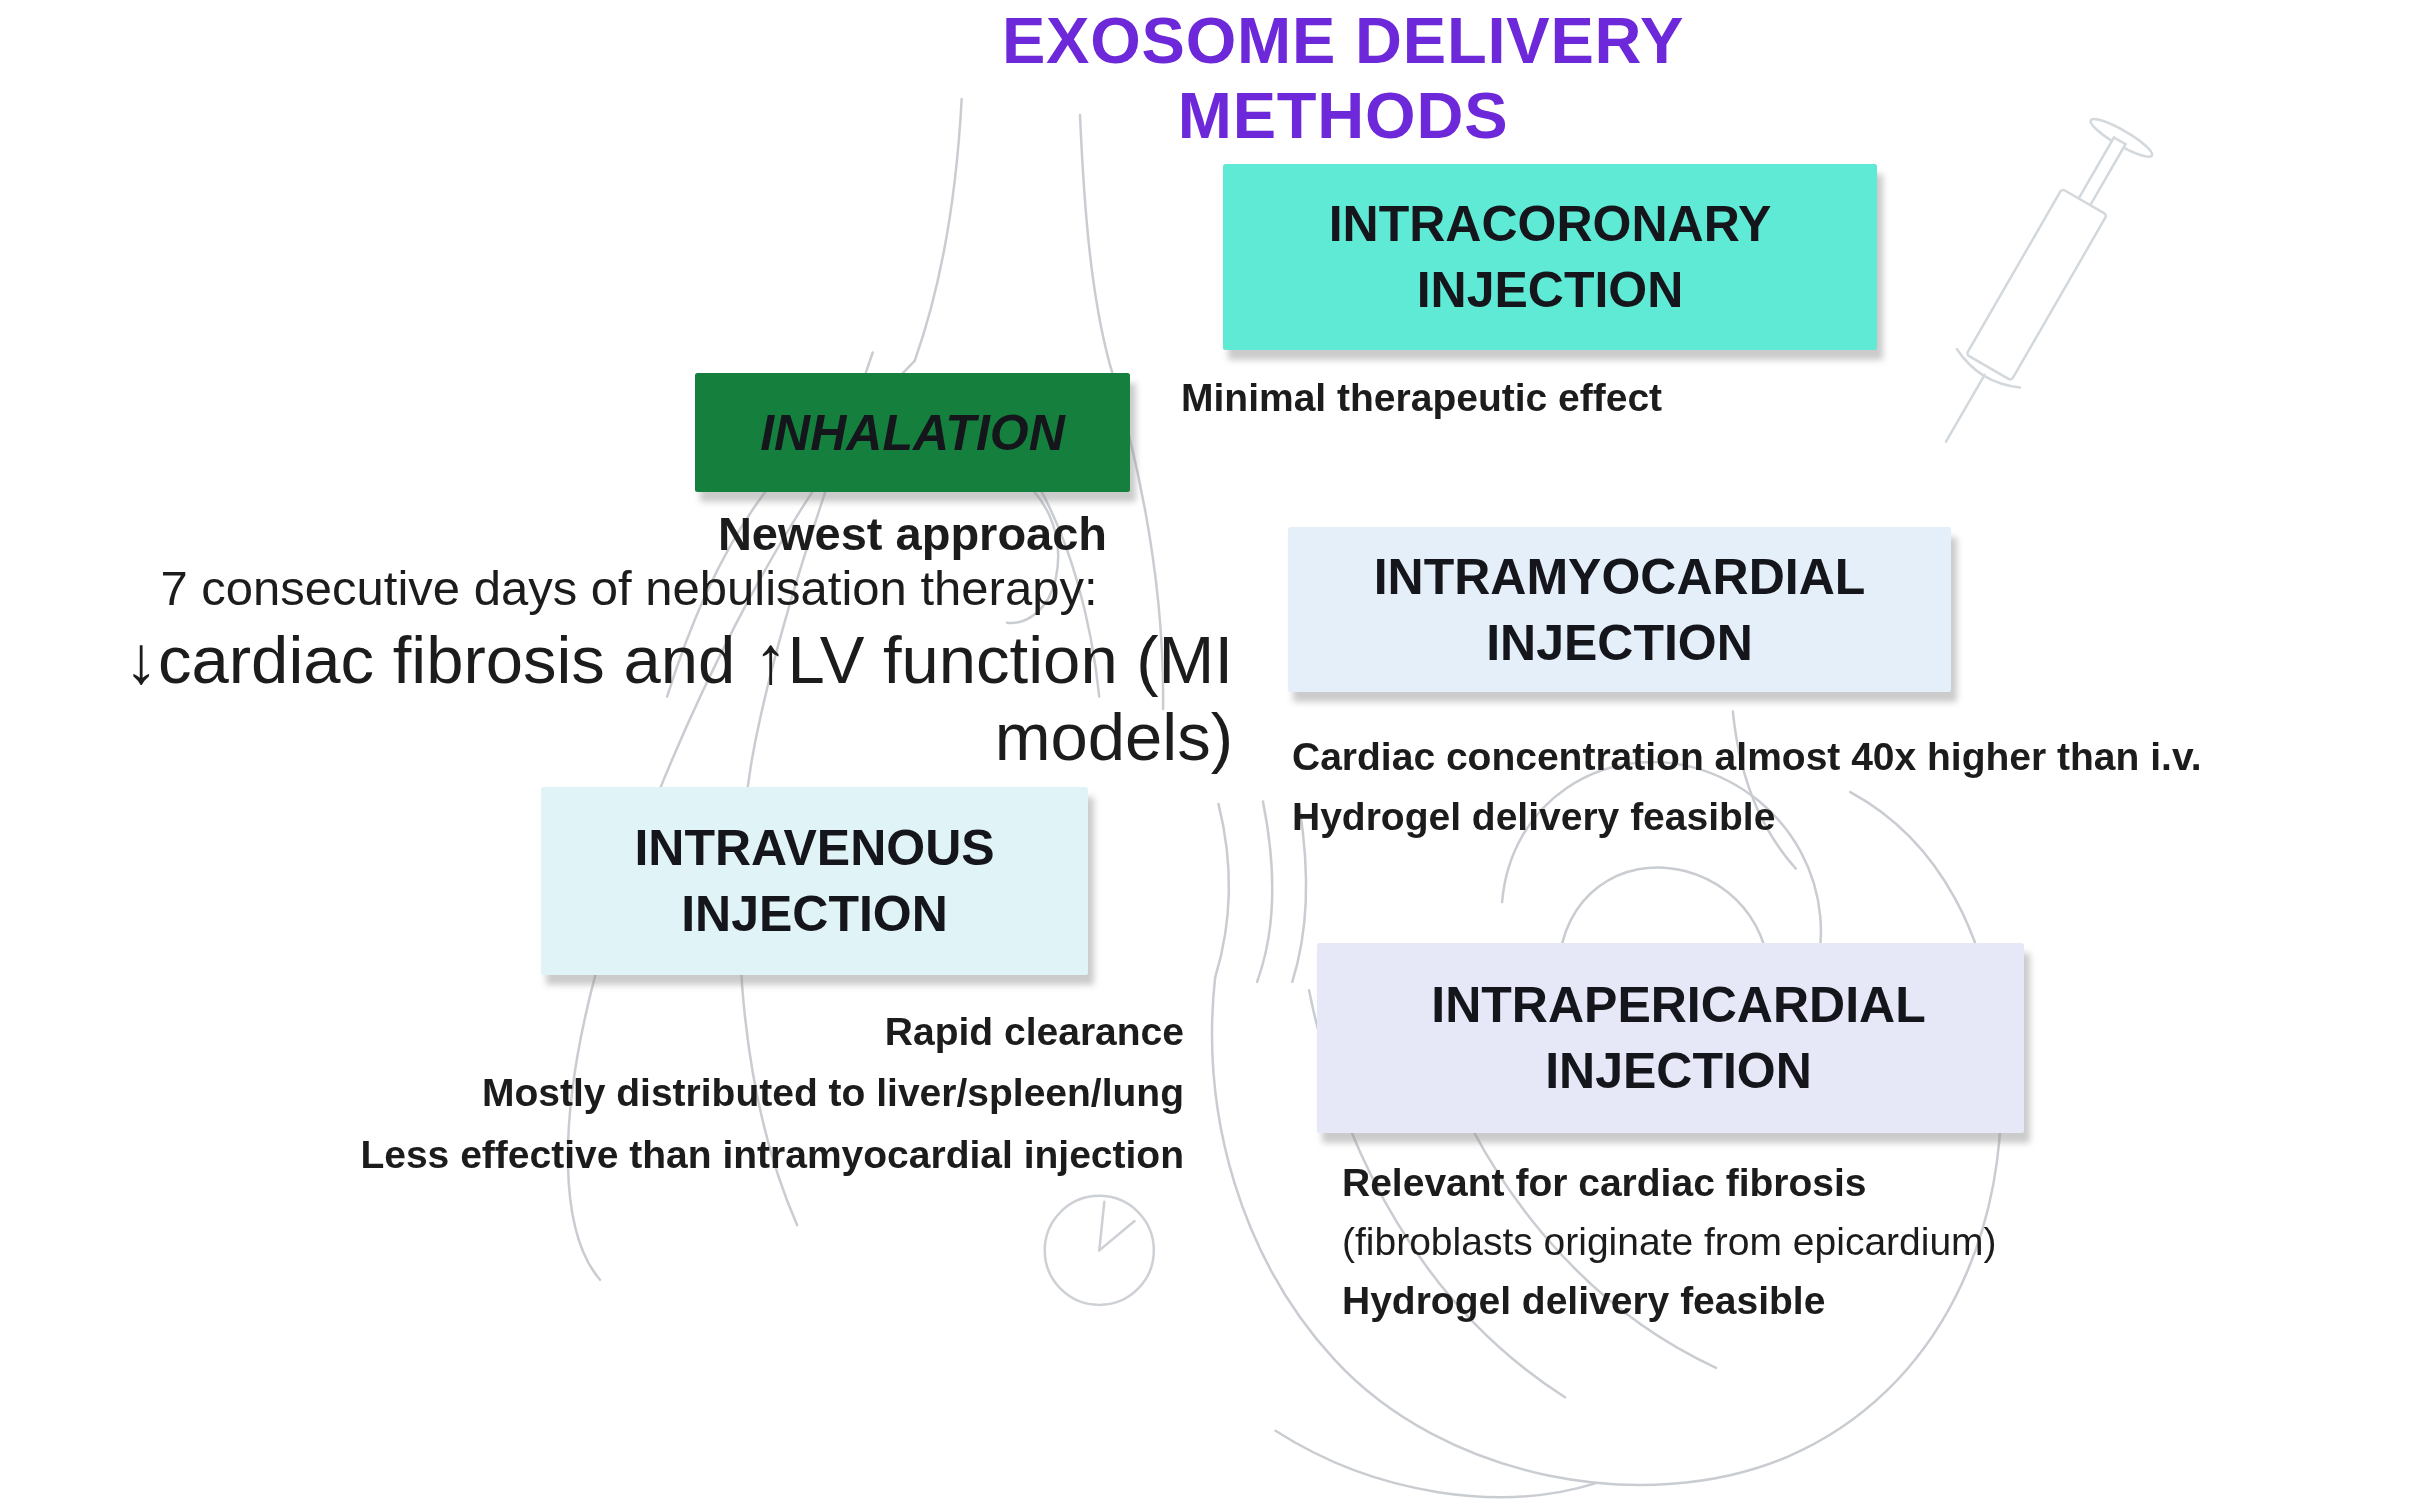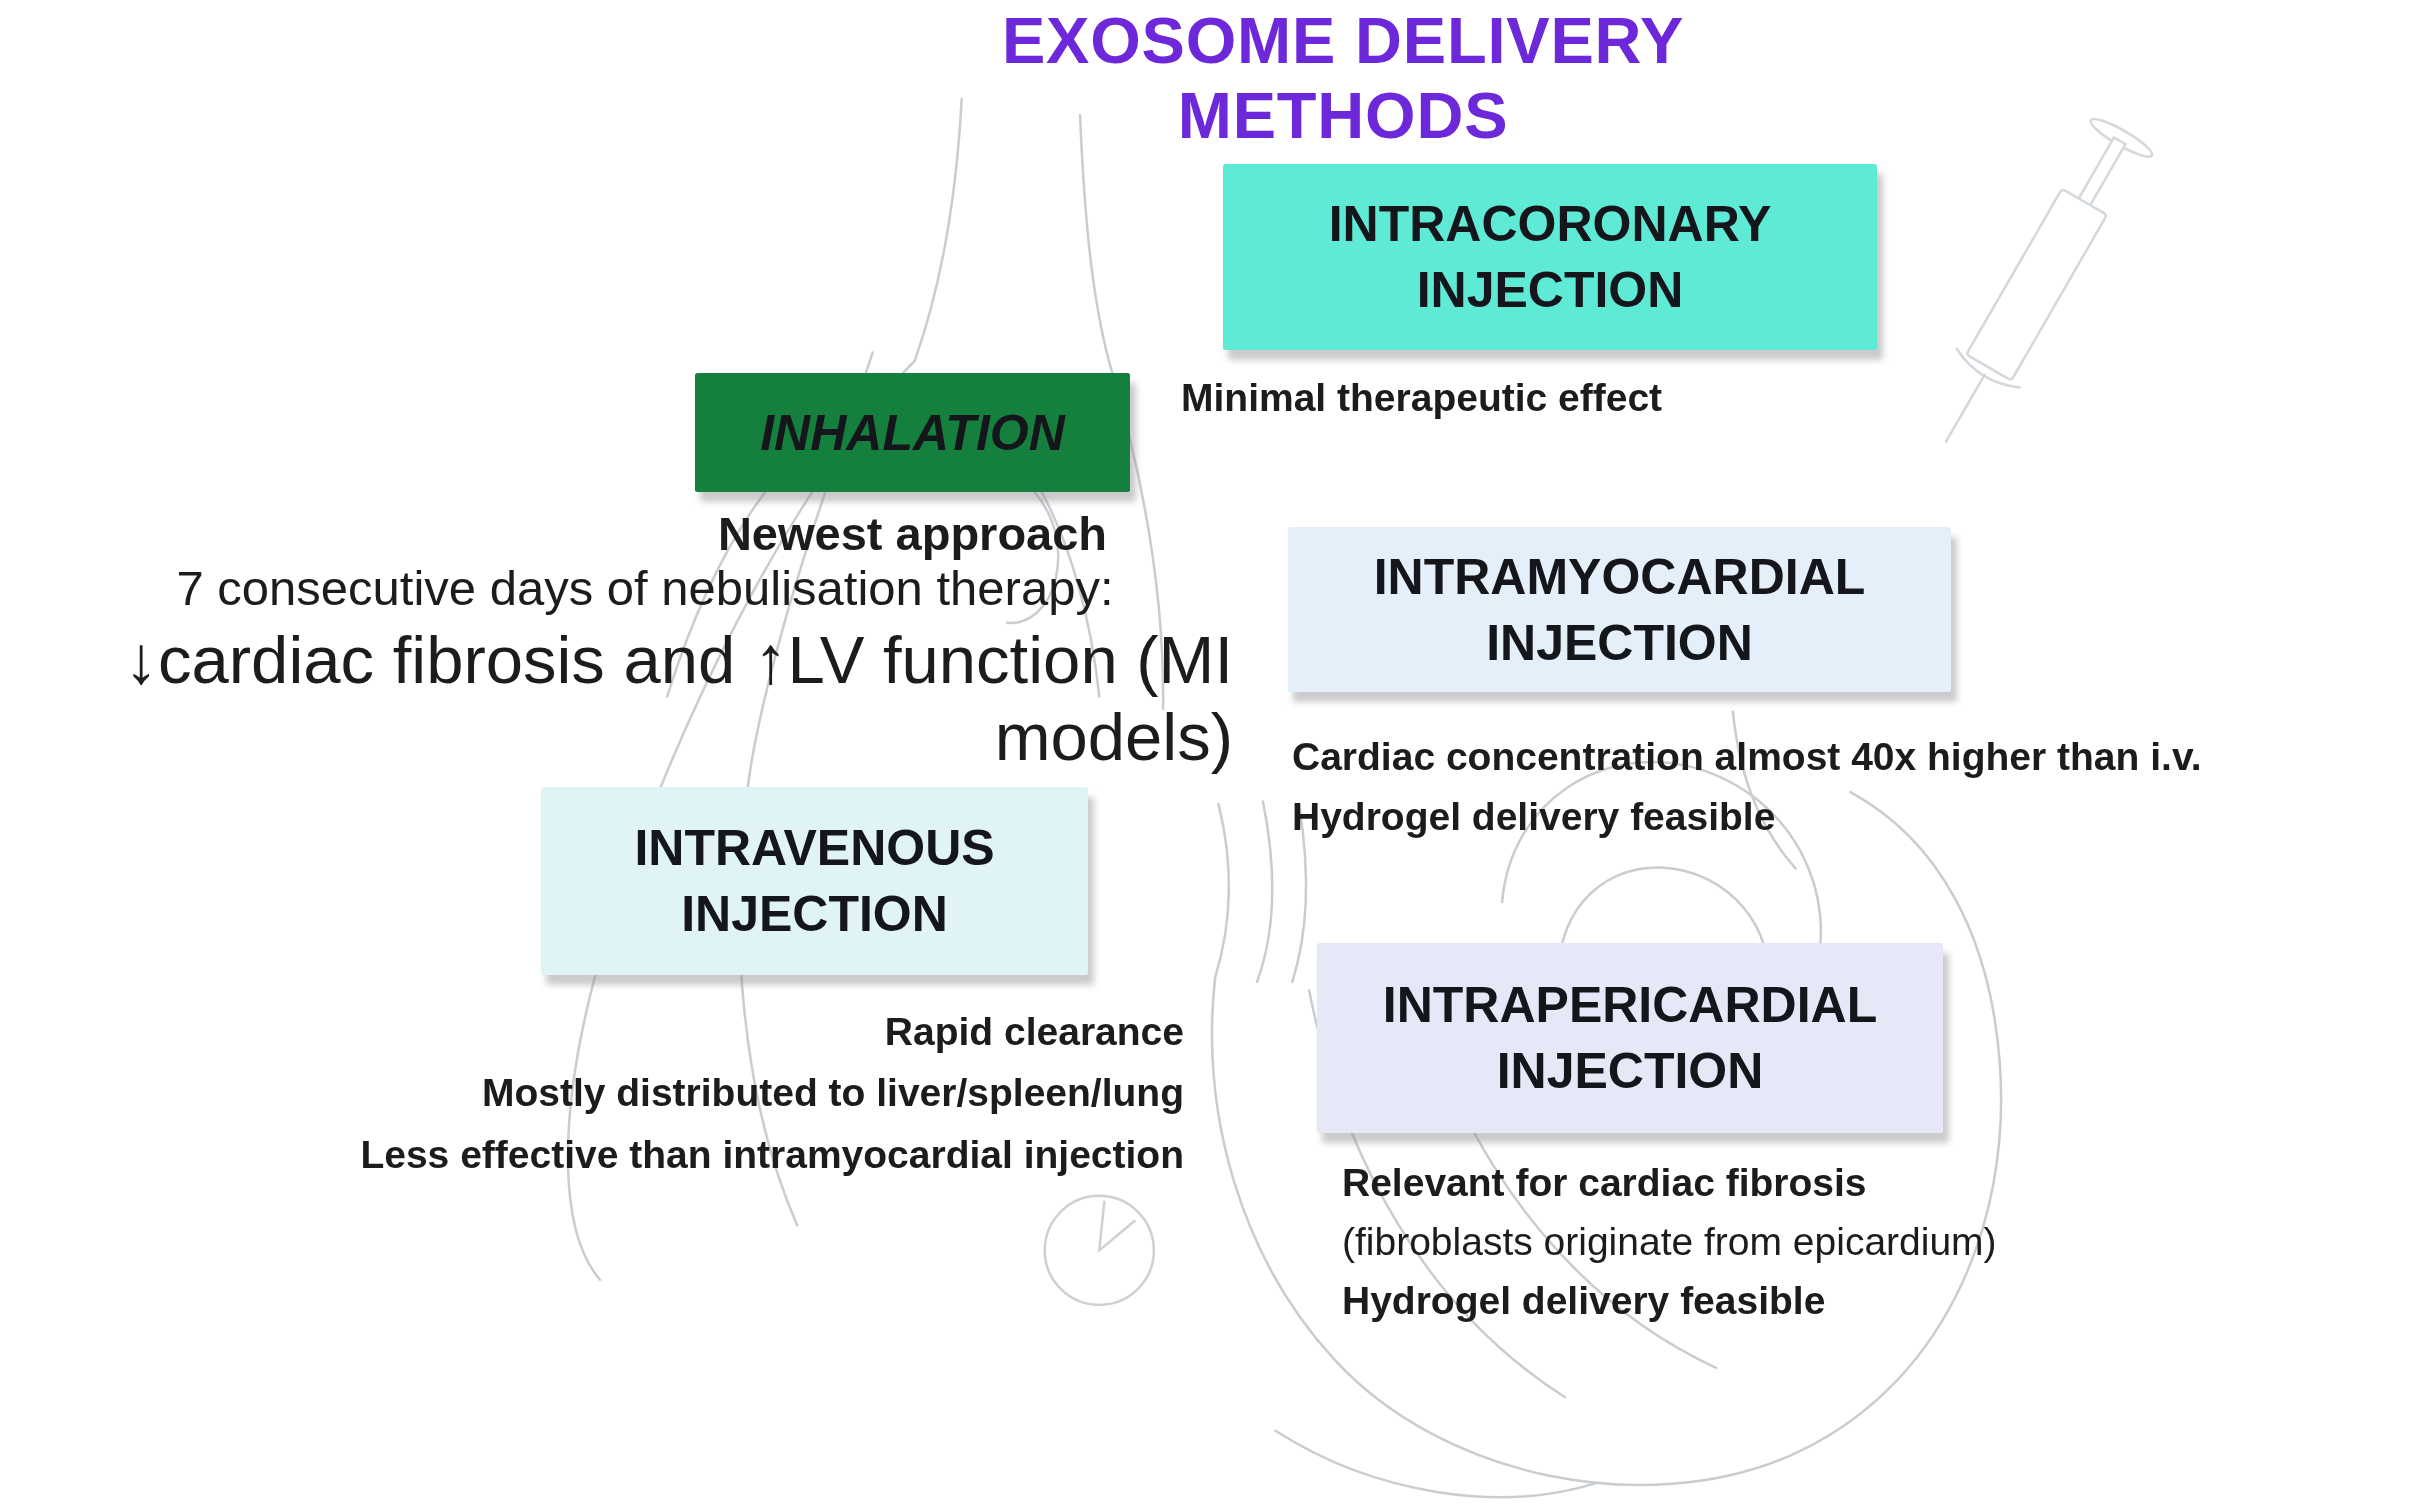--- a/index.html
+++ b/index.html
@@ -14,26 +14,26 @@
   }
   .method-box{
     position:absolute;z-index:2;display:flex;align-items:center;justify-content:center;
     text-align:center;font-weight:bold;font-size:50px;line-height:1.32;white-space:pre-line;
     border-radius:2.5px;box-shadow:5.9px 10px 6.7px rgba(140,140,140,0.45);color:#15151c;
   }
   .intracoronary{left:1223px;top:164px;width:654px;height:186px;background:#5eead4;}
   .inhalation{left:695px;top:373px;width:435px;height:119px;background:#15803d;font-style:italic;}
   .intramyocardial{left:1288px;top:527px;width:663px;height:165px;background:#e4effa;}
   .intravenous{left:541px;top:787px;width:547px;height:188px;background:#e0f3f7;}
-  .intrapericardial{left:1317px;top:943px;width:626px;height:190px;background:#e6e7f7;}
+  .intrapericardial{left:1317px;top:943px;width:691px;height:190px;background:#e6e7f7;padding-left:16px;}
   .note{position:absolute;margin:0;z-index:2;font-size:39px;line-height:1.15;}
   .b{font-weight:bold;}
   .n-ic-0{left:1181px;top:376px;width:638px;}
   .n-inh-0{left:695px;top:507px;width:435px;text-align:center;font-size:47px;}
-  .n-inh-1{left:41px;top:560px;width:1208px;text-align:center;font-size:49px;}
+  .n-inh-1{left:25px;top:560px;width:1208px;text-align:center;font-size:49px;}
   .n-inh-2{left:25px;top:621px;width:1208px;text-align:right;font-size:67px;}
   .n-im-0{left:1292px;top:735px;white-space:nowrap;}
   .n-im-1{left:1292px;top:795px;white-space:nowrap;}
   .n-iv{left:84px;width:1100px;text-align:right;white-space:nowrap;}
   .n-iv-0{top:1010px;}
   .n-iv-1{top:1071px;}
   .n-iv-2{top:1133px;}
   .n-ip{left:1342px;white-space:nowrap;}
   .n-ip-0{top:1161px;}
   .n-ip-1{top:1220px;}

